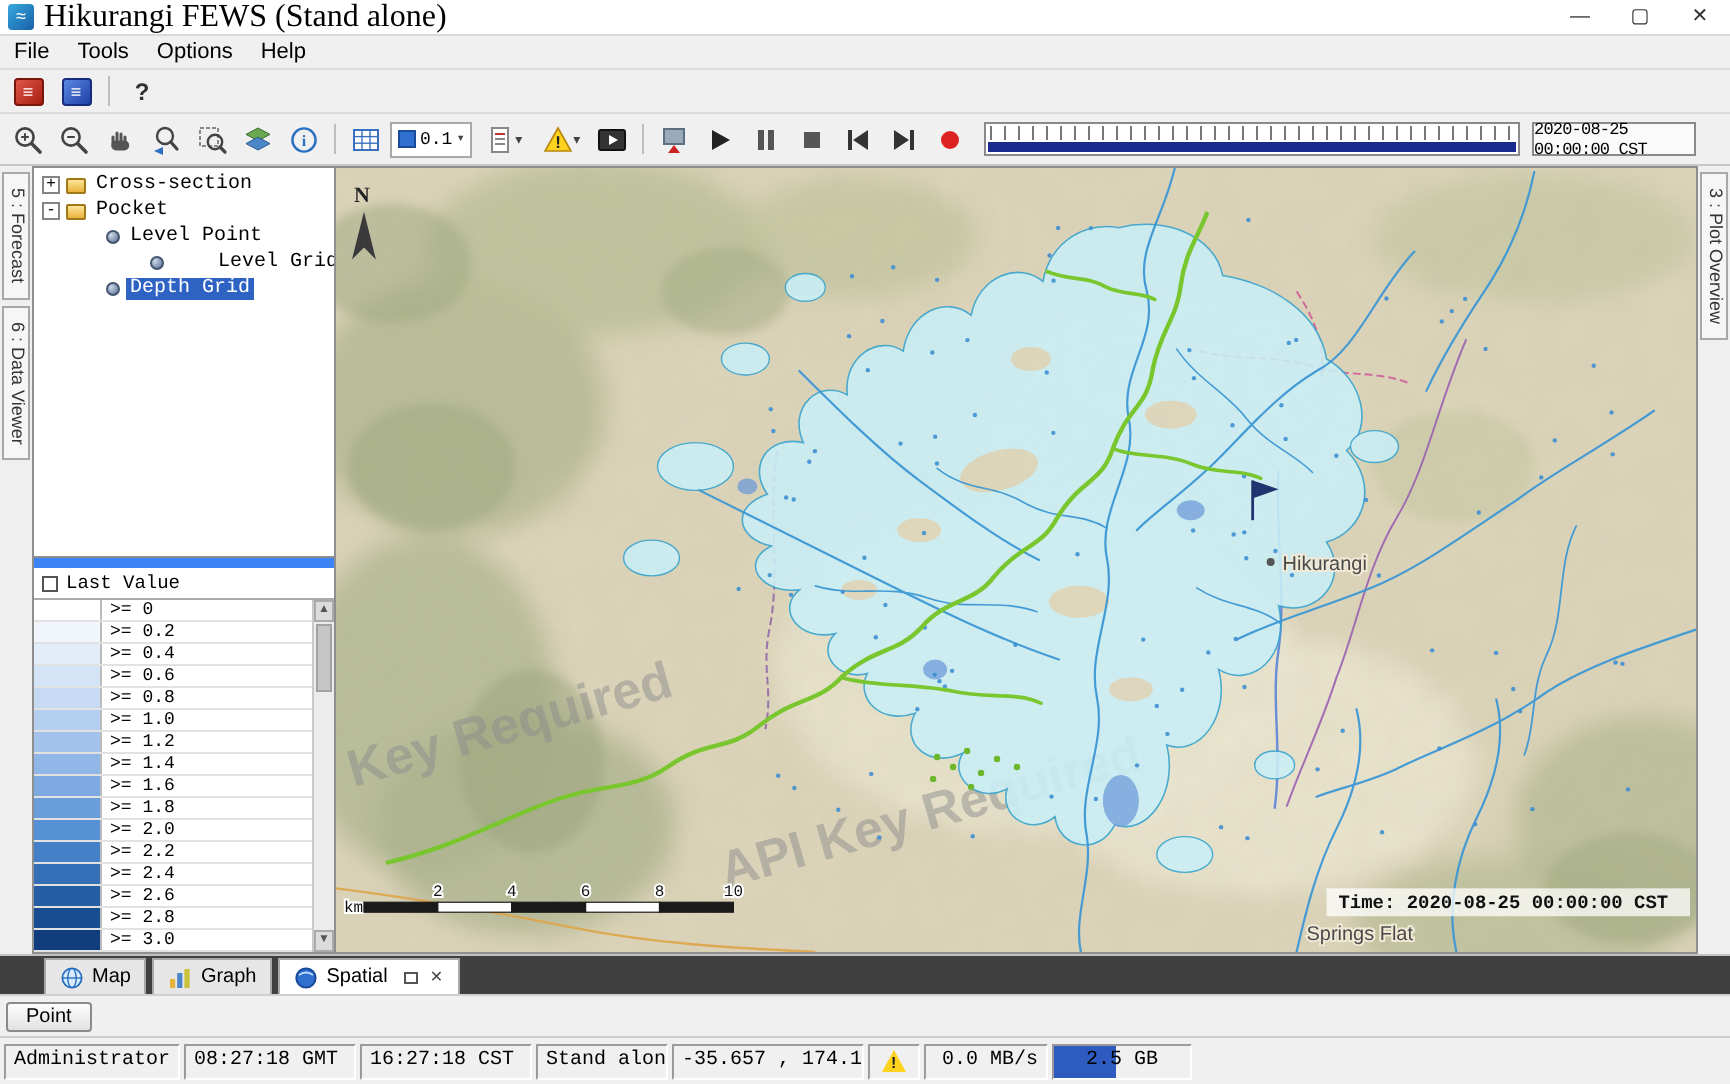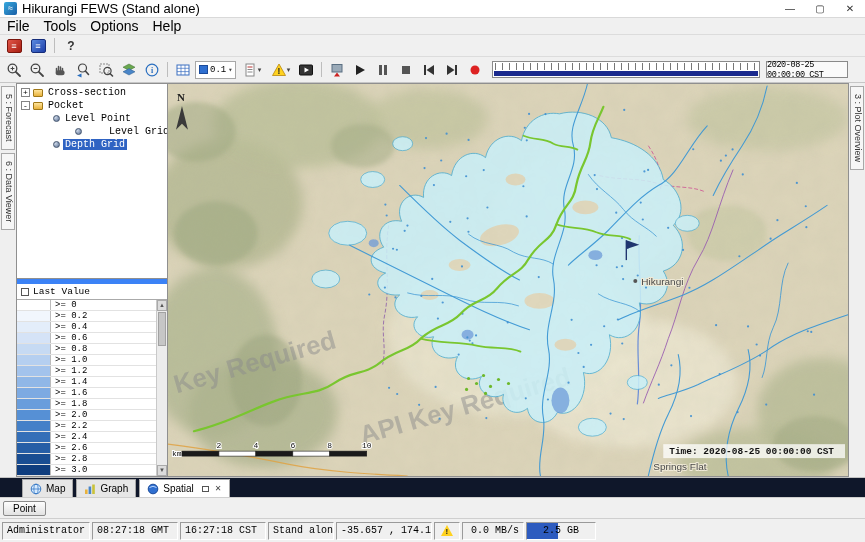--- a/index.html
+++ b/index.html
@@ -2,27 +2,27 @@
 <html><head>
 <meta charset="utf-8">
 <style>
   *{margin:0;padding:0;box-sizing:border-box;}
   html,body{width:865px;height:542px;}
   body{font-family:"Liberation Sans",sans-serif;font-size:11px;color:#000;background:#f0f0f0;overflow:hidden;display:flex;flex-direction:column;position:relative;}
 
   
   .titlebar{height:18px;background:#ffffff;display:flex;align-items:center;padding-left:4px;border-bottom:1px solid #d9d9d9;flex:0 0 auto;}
   .app-icon{width:13px;height:13px;background:linear-gradient(135deg,#36a9de,#1a5fa6);color:#fff;font-size:9px;line-height:12px;text-align:center;margin-right:5px;border-radius:2px;flex:0 0 auto;}
-  .title-text{font-size:13px;}
+  .title-text{font-size:16px;font-family:Liberation Serif, serif;}
   .tb-fill{flex:1;}
   .win-btn{width:30px;height:17px;text-align:center;line-height:17px;font-size:10px;color:#333;}
 
   
   .menubar{height:17px;display:flex;align-items:center;border-bottom:1px solid #dcdcdc;flex:0 0 auto;background:#f0f0f0;}
-  .menu-item{padding:1px 7px;font-size:14px;}
+  .menu-item{padding:1px 7px;font-size:11px;}
 
   
   .toolbar1{height:22px;display:flex;align-items:center;gap:2px;padding-left:3px;border-bottom:1px solid #dcdcdc;flex:0 0 auto;}
   .toolbar2{height:26px;display:flex;align-items:center;gap:1px;padding:0 3px;border-bottom:1px solid #c6c6c6;flex:0 0 auto;}
   .tb-btn{width:22px;height:20px;display:flex;align-items:center;justify-content:center;flex:0 0 auto;}
   .tb-sep{width:1px;height:15px;background:#bdbdbd;margin:0 3px;flex:0 0 auto;}
   .tb-ic3d{width:15px;height:14px;border-radius:2px;color:#fff;font-size:9px;line-height:13px;text-align:center;}
   .tb-ic3d.red{background:linear-gradient(135deg,#e05548,#a81e12);border:1px solid #7a150c;}
   .tb-ic3d.blue{background:linear-gradient(135deg,#5a8ae0,#1e3fa8);border:1px solid #152c7a;}
   .help-q{font-weight:bold;font-size:12px;color:#333;}
@@ -58,21 +58,21 @@
   .legend-label{font:9px "Liberation Mono",monospace;padding-left:4px;line-height:10px;display:flex;align-items:center;}
   .legend-scrollbar{width:11px;background:#ececec;border-left:1px solid #c9c9c9;display:flex;flex-direction:column;flex:0 0 auto;}
   .sb-btn{height:11px;background:#dcdcdc;border:1px solid #aaa;font-size:6px;line-height:9px;text-align:center;color:#555;}
   .sb-thumb{height:34px;background:#c6c6c6;border:1px solid #a2a2a2;margin:1px;}
   .sb-track{flex:1;}
 
   .map-area{flex:1;position:relative;border:1px solid #8f8f8f;border-left:none;overflow:hidden;background:#ddd5ba;}
   .map-area svg{position:absolute;inset:0;}
 
   
-  .btabs{height:20px;display:flex;align-items:flex-end;gap:3px;padding:1px 0 0 22px;background:#0f172a;border-top:1px solid #c2c2c2;flex:0 0 auto;}
+  .btabs{height:20px;display:flex;align-items:flex-end;gap:3px;padding:1px 0 0 22px;background:#404040;border-top:1px solid #c2c2c2;flex:0 0 auto;}
   .btab{display:flex;align-items:center;gap:4px;height:18px;padding:0 7px;border:1px solid #a8a8a8;border-bottom:none;background:#e6e6e6;font-size:10px;}
   .btab.active{background:#fff;}
   .btab-ic{display:flex;}
   .btab-restore{width:7px;height:6px;border:1px solid #555;margin-left:4px;}
   .btab-close{font-size:8px;color:#444;margin-left:2px;}
 
   
   .logsrow{height:21px;background:#f0f0f0;border-top:1px solid #cfcfcf;display:flex;align-items:center;padding-left:3px;flex:0 0 auto;}
   .logs-btn{padding:1px 9px;font-size:10px;border:1px solid #8a8a8a;background:linear-gradient(#fdfdfd,#e2e2e2);border-radius:2px;}
 

